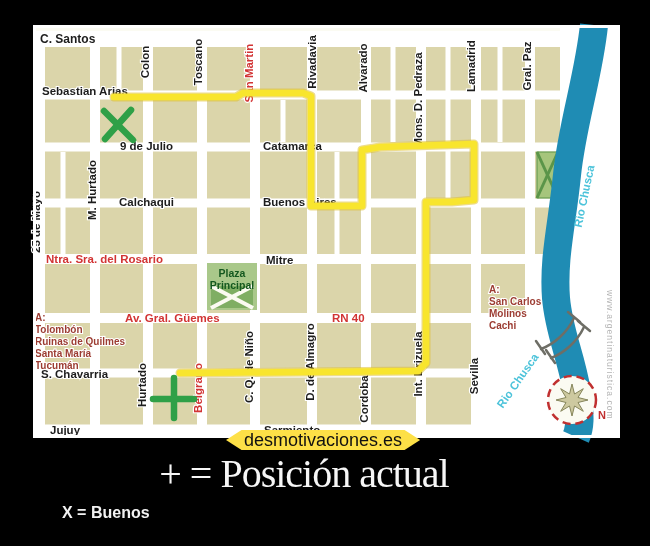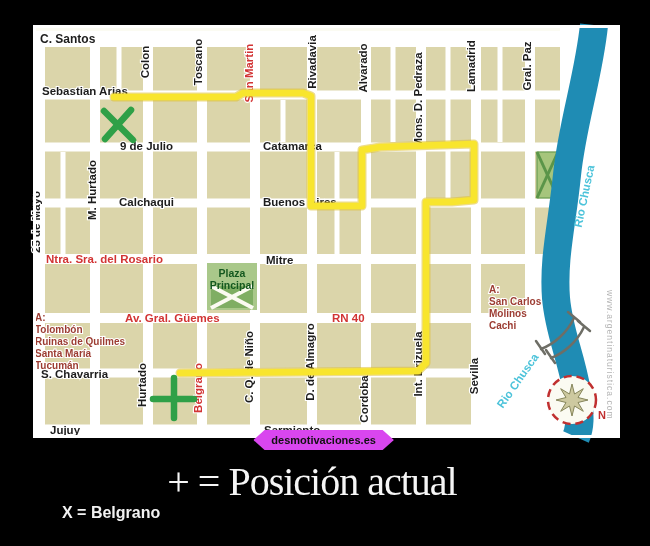--- a/index.html
+++ b/index.html
@@ -1,24 +1,24 @@
 <!DOCTYPE html>
 <html><head>
 <meta charset="utf-8">
 <style>
   html,body{margin:0;padding:0;background:#000;}
   .poster{position:relative;width:650px;height:546px;background:#000;overflow:hidden;
           font-family:"Liberation Sans",sans-serif;}
   #map-svg{position:absolute;left:0;top:0;}
   #map-svg text{font-family:"Liberation Sans",sans-serif;}
   .site-tab{position:absolute;top:430px;left:50%;transform:translateX(-51%);
-            background:#d946ef;color:#111;font-weight:bold;font-size:11px;
+            background:#fde047;color:#111;font-weight:normal;font-size:18px;
             line-height:20px;height:20px;padding:0 18px;white-space:nowrap;
             clip-path:polygon(0 50%,8% 0,92% 0,100% 50%,92% 100%,8% 100%);z-index:5;}
-  .title{position:absolute;top:446px;left:0;width:600px;margin:12px;text-align:center;
+  .title{position:absolute;top:446px;left:0;width:600px;margin:4px;text-align:center;
          font-family:"Liberation Serif","DejaVu Serif",serif;font-weight:normal;
          font-size:40px;color:#f6f6f6;letter-spacing:-1px;z-index:4;}
   .legend{position:absolute;top:504px;left:0;width:650px;height:24px;color:#f2f2f2;
           font-size:16px;font-weight:bold;z-index:4;}
   .legend .lx{position:absolute;left:62px;top:0;}
   .legend .ll{position:absolute;left:235px;top:0;}
 </style>
 </head>
 <body>
 
@@ -123,15 +123,15 @@
       <polygon points="588.0,400.0 578.0,402.5 583.3,411.3 574.5,406.0 572.0,416.0 569.5,406.0 560.7,411.3 566.0,402.5 556.0,400.0 566.0,397.5 560.7,388.7 569.5,394.0 572.0,384.0 574.5,394.0 583.3,388.7 578.0,397.5" fill="#cdc9a0" stroke="#85855a" stroke-width="1"></polygon>
       <text x="598" y="419" fill="#c03030" font-size="11" font-weight="bold">N</text>
       <rect x="34.5" y="26.5" width="584" height="410" fill="none" stroke="#ffffff" stroke-width="3"></rect>
     </svg>
 
   <div class="site-tab">desmotivaciones.es</div>
 
   <h1 class="title">+ = Posición actual</h1>
 
   <div class="legend">
-    <span class="lx">X = Belgrano</span>
+    <span class="lx">X = Buenos</span>
   </div>
 </div>
 
 </body></html>

